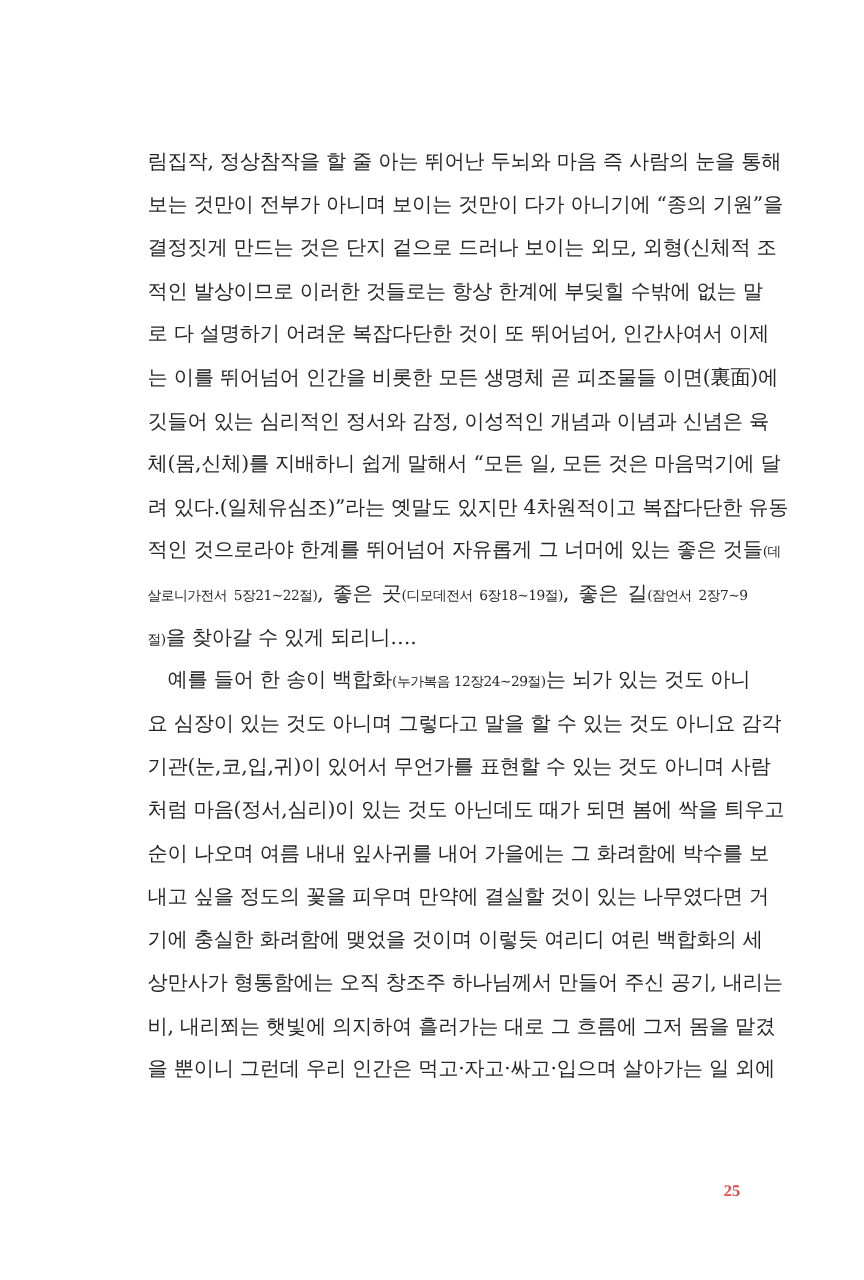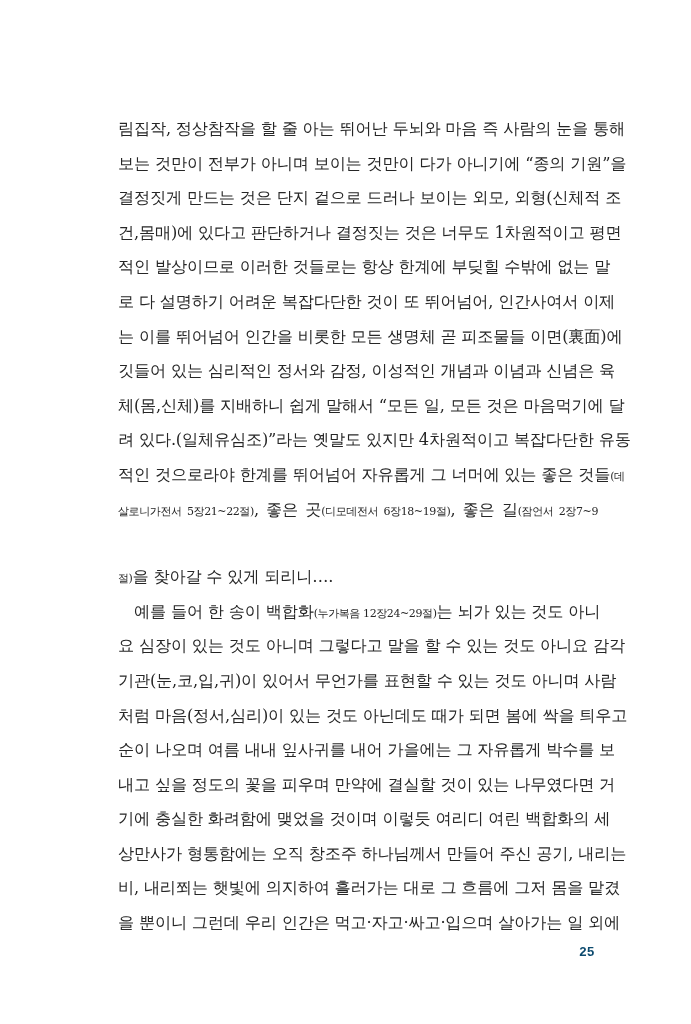--- a/index.html
+++ b/index.html
@@ -2,51 +2,50 @@
 <html><head>
 <meta charset="utf-8">
 <style>
   html, body { margin:0; padding:0; background:#ffffff; }
   body { width:691px; height:1024px; position:relative; overflow:hidden; }
   .page { position:absolute; left:0; top:0; width:552px; height:1024px; background:#fff; }
   .text-block { position:absolute; left:118px; top:112px; width:480px;
     font-family:"DejaVu Serif", "Liberation Serif", serif; font-size:16.2px; color:#262626;
     line-height:34.6px; letter-spacing:-0.2px; }
   .line { display:block; white-space:nowrap; text-align:justify; text-align-last:justify; height:34.6px; }
-  .line.last { text-align-last:left;margin-top:33px; }
+  .line.last { text-align-last:left; }
   .line.indent { padding-left:16px; }
   .small { font-size:11px; letter-spacing:-0.4px; }
-  .page-number { position:absolute; left:579px; top:945px; font-family:Liberation Mono, monospace;
-    font-size:13px; font-weight:bold; color:#0c4a6e; }
+  .page-number { position:absolute; left:579px; top:945px; font-family:Liberation Serif, serif;
+    font-size:13px; font-weight:bold; color:#ef4444; }
 </style>
 </head>
 <body>
 
 <div class="page">
   <div class="text-block">
 
     <span class="line">림집작, 정상참작을 할 줄 아는 뛰어난 두뇌와 마음 즉 사람의 눈을 통해</span>
     <span class="line">보는 것만이 전부가 아니며 보이는 것만이 다가 아니기에 “종의 기원”을</span>
     <span class="line">결정짓게 만드는 것은 단지 겉으로 드러나 보이는 외모, 외형(신체적 조</span>
-    <span class="line">건,몸매)에 있다고 판단하거나 결정짓는 것은 너무도 1차원적이고 평면</span>
     <span class="line">적인 발상이므로 이러한 것들로는 항상 한계에 부딪힐 수밖에 없는 말</span>
     <span class="line">로 다 설명하기 어려운 복잡다단한 것이 또 뛰어넘어, 인간사여서 이제</span>
     <span class="line">는 이를 뛰어넘어 인간을 비롯한 모든 생명체 곧 피조물들 이면(裏面)에</span>
     <span class="line">깃들어 있는 심리적인 정서와 감정, 이성적인 개념과 이념과 신념은 육</span>
     <span class="line">체(몸,신체)를 지배하니 쉽게 말해서 “모든 일, 모든 것은 마음먹기에 달</span>
     <span class="line">려 있다.(일체유심조)”라는 옛말도 있지만 4차원적이고 복잡다단한 유동</span>
     <span class="line"><span>적인 것으로라야 한계를 뛰어넘어 자유롭게 그 너머에 있는 좋은 것들</span><span class="small">(데</span></span>
     <span class="line"><span class="small">살로니가전서 5장21~22절)</span><span>, 좋은 곳</span><span class="small">(디모데전서 6장18~19절)</span><span>, 좋은 길</span><span class="small">(잠언서 2장7~9</span></span>
     <span class="line last"><span class="small">절)</span><span>을 찾아갈 수 있게 되리니….</span></span>
 
     <span class="line indent"><span>예를 들어 한 송이 백합화</span><span class="small">(누가복음 12장24~29절)</span><span>는 뇌가 있는 것도 아니</span></span>
     <span class="line">요 심장이 있는 것도 아니며 그렇다고 말을 할 수 있는 것도 아니요 감각</span>
     <span class="line">기관(눈,코,입,귀)이 있어서 무언가를 표현할 수 있는 것도 아니며 사람</span>
     <span class="line">처럼 마음(정서,심리)이 있는 것도 아닌데도 때가 되면 봄에 싹을 틔우고</span>
-    <span class="line">순이 나오며 여름 내내 잎사귀를 내어 가을에는 그 자유롭게 박수를 보</span>
+    <span class="line">순이 나오며 여름 내내 잎사귀를 내어 가을에는 그 화려함에 박수를 보</span>
     <span class="line">내고 싶을 정도의 꽃을 피우며 만약에 결실할 것이 있는 나무였다면 거</span>
     <span class="line">기에 충실한 화려함에 맺었을 것이며 이렇듯 여리디 여린 백합화의 세</span>
     <span class="line">상만사가 형통함에는 오직 창조주 하나님께서 만들어 주신 공기, 내리는</span>
     <span class="line">비, 내리쬐는 햇빛에 의지하여 흘러가는 대로 그 흐름에 그저 몸을 맡겼</span>
     <span class="line">을 뿐이니 그런데 우리 인간은 먹고·자고·싸고·입으며 살아가는 일 외에</span>
   </div>
   <div class="page-number">25</div>
 </div>
 
 </body></html>

